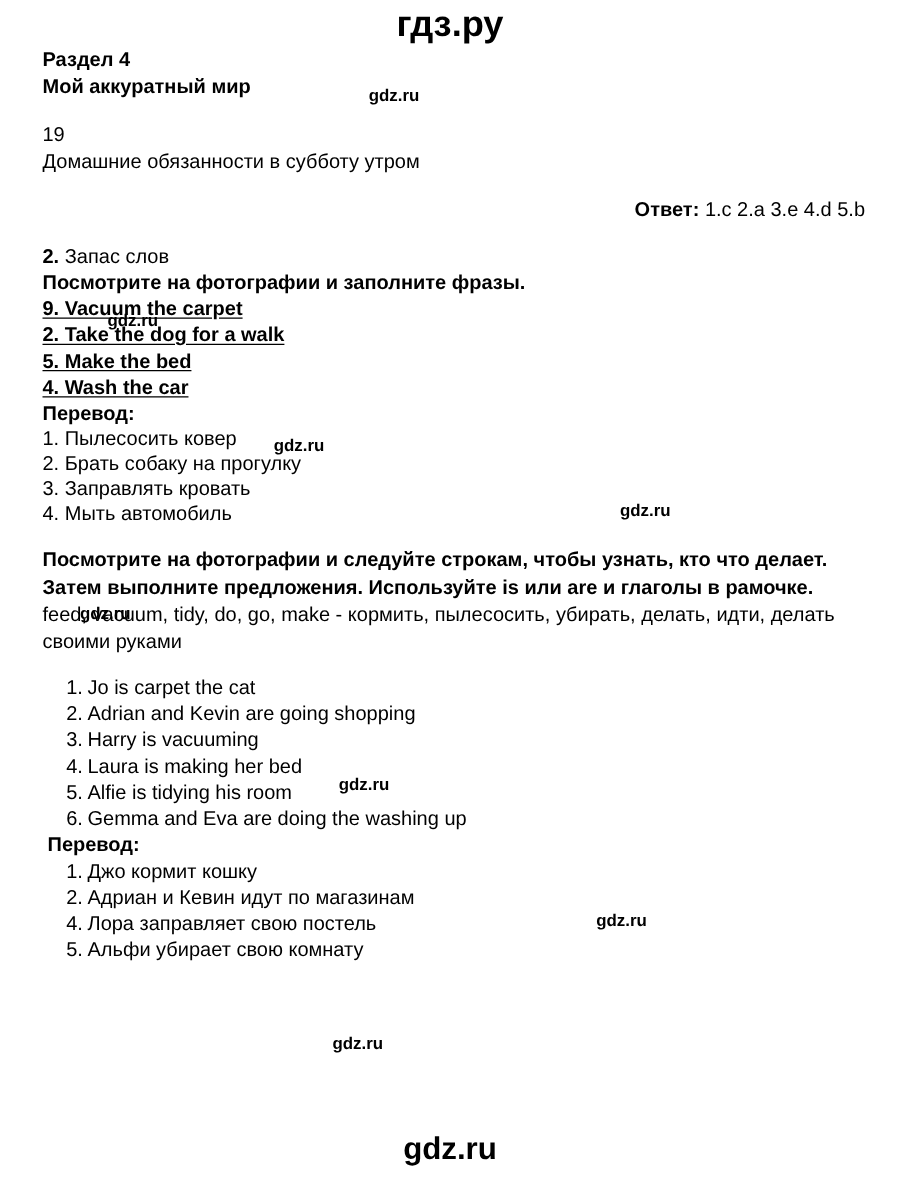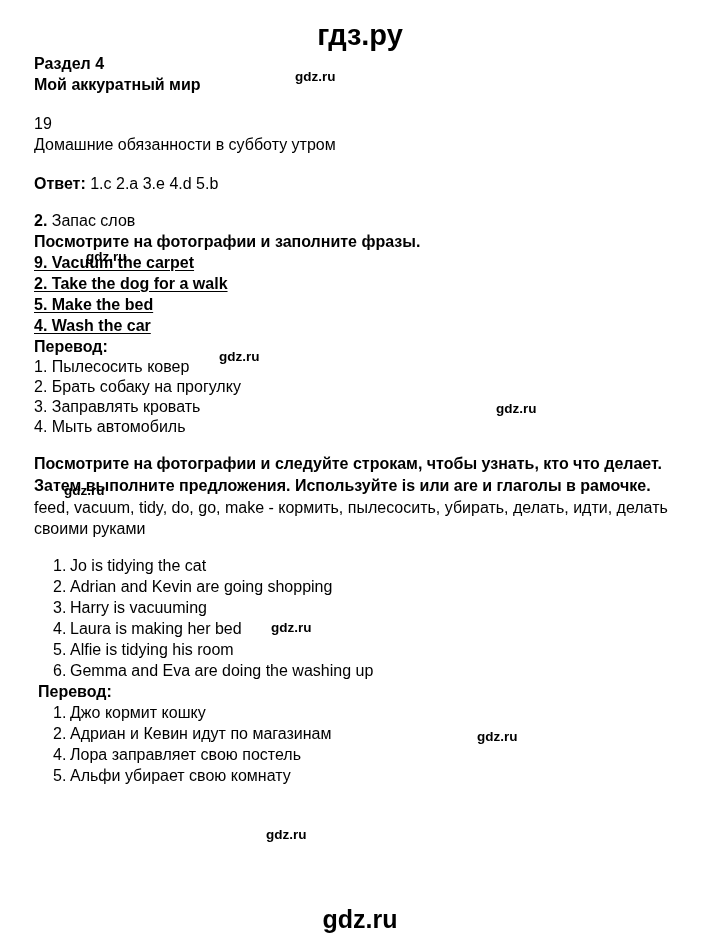--- a/index.html
+++ b/index.html
@@ -7,33 +7,33 @@
   .page {
     position:relative;
     width:720px; height:943px;
     margin:0 auto;
     background:#ffffff; color:#000000;
     font-family:"Liberation Sans", sans-serif;
     font-size:16px; line-height:21px;
     overflow:hidden;
   }
   .logo-top {
-    padding-top:19px;
+    padding-top:4px;
     text-align:center;
     font-size:29px; line-height:32px;
     font-weight:bold;
   }
   .content { padding:0 28px 0 34px; }
   .bold { font-weight:bold; }
 
   .sec-title { margin-top:2px; font-weight:bold; }
   .task-head { margin-top:18px; }
 
   .task1-block { margin-top:22px; }
-  .answer-line { margin-top:18px; }
+  .answer-line { margin-top:18px;text-align:right; }
   .task2-head { margin-top:16px; }
 
   .u-item { font-weight:bold; text-decoration:underline; text-underline-offset:2px; }
 
   .trans-list .t-item { line-height:20px; }
 
   .task3-head { margin-top:16px; }
   .task3-instruction { line-height:22px; }
   .word-box { line-height:21px; }
 
@@ -110,21 +110,21 @@
         <div class="t-item">4. Мыть автомобиль</div>
       </div>
 
     <div class="task3-head">
       <div class="bold task3-instruction">Посмотрите на фотографии и следуйте строкам, чтобы узнать, кто что делает. Затем выполните предложения. Используйте is или are и глаголы в рамочке.</div>
       <div class="word-box">feed, vacuum, tidy, do, go, make - кормить, пылесосить, убирать, делать, идти, делать своими руками</div>
     </div>
 
     <div class="n-list">
         <div class="n-row">
-        <span class="n-num">1.</span><span class="n-text">Jo is tidying the cat</span>
+        <span class="n-num">1.</span><span class="n-text">Jo is carpet the cat</span>
       </div>
         <div class="n-row">
         <span class="n-num">2.</span><span class="n-text">Adrian and Kevin are going shopping</span>
       </div>
         <div class="n-row">
         <span class="n-num">3.</span><span class="n-text">Harry is vacuuming</span>
       </div>
         <div class="n-row">
         <span class="n-num">4.</span><span class="n-text">Laura is making her bed</span>
       </div>

